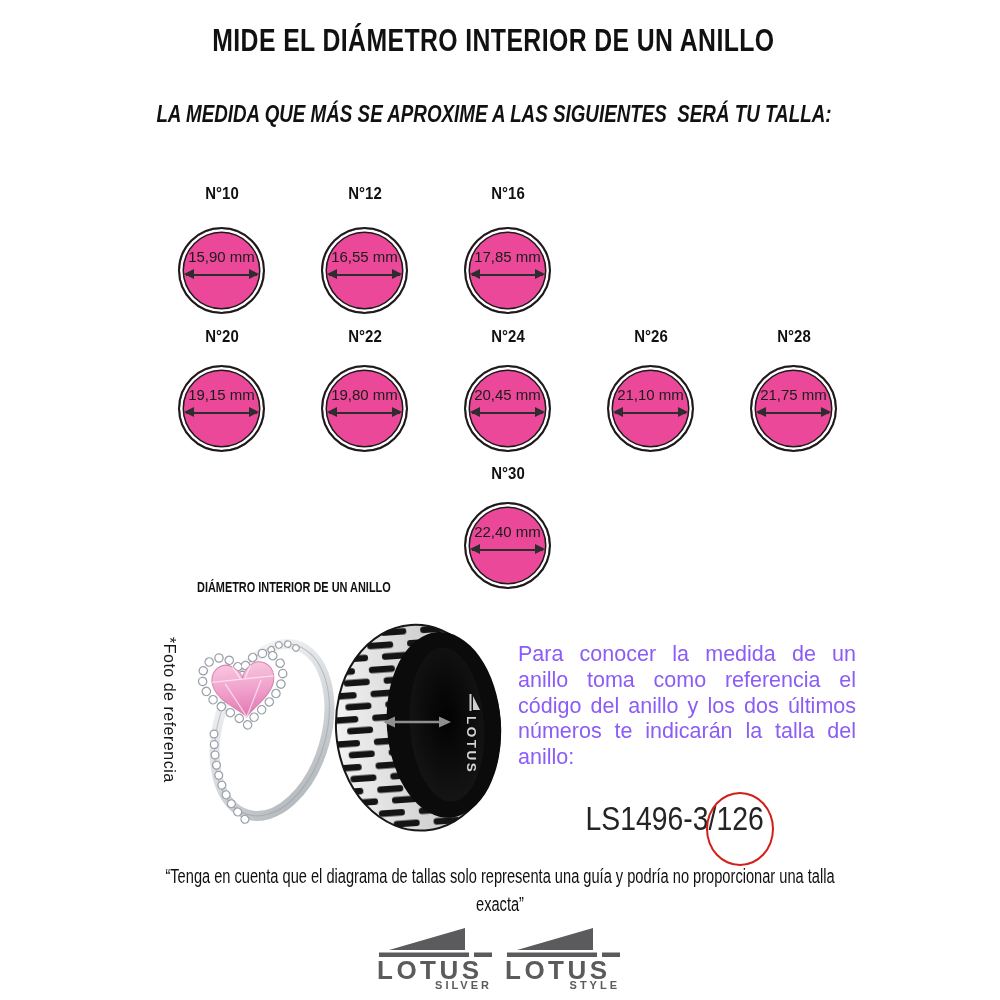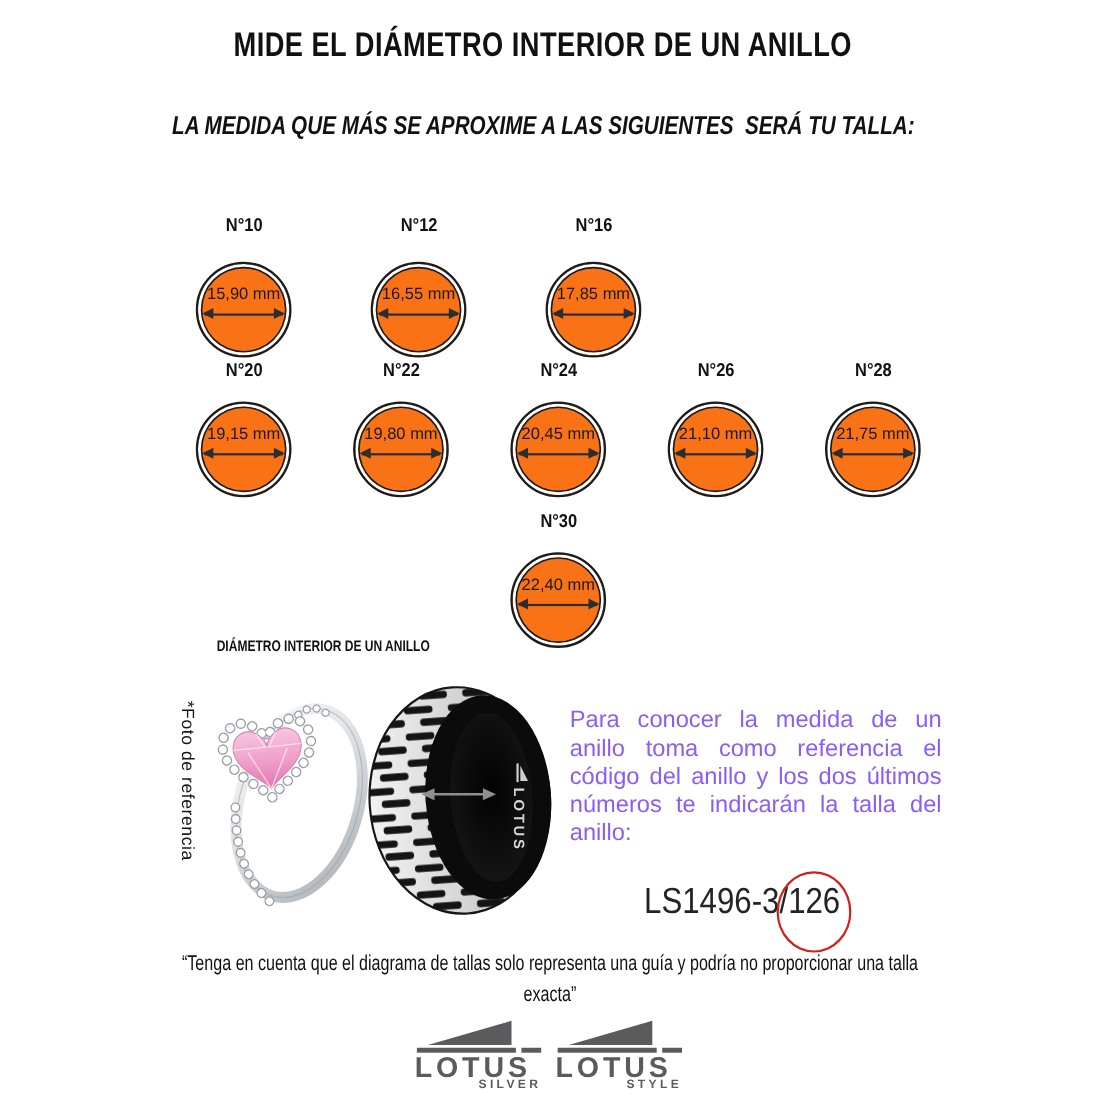--- a/index.html
+++ b/index.html
@@ -7,28 +7,28 @@
           font-family:"Liberation Sans",sans-serif;color:#111;overflow:hidden;}
 
   .center-line{position:absolute;left:0;width:987px;text-align:center;}
   .cond{display:inline-block;transform:scaleX(0.8);white-space:pre;}
   .cond-left{display:inline-block;transform:scaleX(0.78);transform-origin:left center;white-space:pre;}
 
   .title{top:23px;font-size:31px;font-weight:bold;letter-spacing:.5px;}
   .subtitle{top:101px;font-size:23.5px;font-weight:bold;font-style:italic;}
 
   .sizes-row{position:absolute;left:150px;width:715px;display:flex;}
-  .row-1{top:195px;gap:16px;}
+  .row-1{top:184px;}
   .row-2{top:327px;}
   .row-3{top:464px;left:436px;width:143px;}
 
   .size-cell{width:143px;display:flex;flex-direction:column;align-items:center;}
   .size-label{font-size:17px;font-weight:bold;margin-bottom:23px;transform:scaleX(.88);}
   .row-2 .size-label,.row-3 .size-label{margin-bottom:18px;}
-  .ring-circle{width:83px;height:83px;border:2px solid #1b1b1b;border-radius:50%;background:#f97316;
+  .ring-circle{width:83px;height:83px;border:2px solid #1b1b1b;border-radius:50%;background:#ec4899;
                box-shadow:inset 0 0 0 2.5px #fff, inset 0 0 0 4px #1b1b1b;position:relative;}
   .mm{position:absolute;top:19px;left:0;right:0;text-align:center;font-size:15px;color:#1a1a1a;white-space:nowrap;}
   .dia-arrow{position:absolute;top:45px;left:6px;right:6px;height:2.2px;background:#2d2d2d;}
   .dia-arrow::before{content:"";position:absolute;left:-2px;top:-4.6px;width:0;height:0;
      border-top:5.5px solid transparent;border-bottom:5.5px solid transparent;border-right:10px solid #2d2d2d;}
   .dia-arrow::after{content:"";position:absolute;right:-2px;top:-4.6px;width:0;height:0;
      border-top:5.5px solid transparent;border-bottom:5.5px solid transparent;border-left:10px solid #2d2d2d;}
 
   .sec-heading{position:absolute;left:197px;top:579px;font-size:14px;font-weight:bold;}
   .photo-note{position:absolute;left:160px;top:637px;height:160px;writing-mode:vertical-rl;

